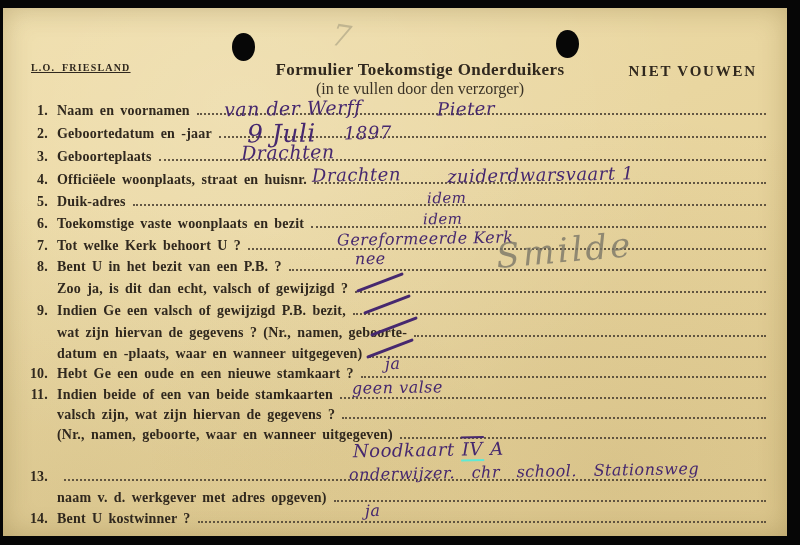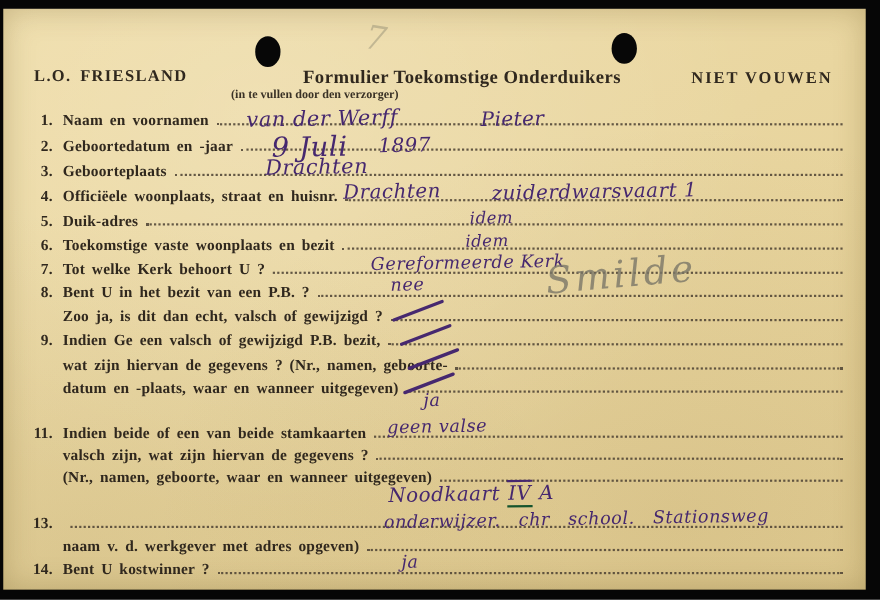--- a/index.html
+++ b/index.html
@@ -11,23 +11,23 @@
           radial-gradient(ellipse at 30% 18%, rgba(255,255,255,.16), transparent 60%),
           radial-gradient(ellipse at 78% 88%, rgba(120,90,30,.10), transparent 55%),
           radial-gradient(ellipse at 8% 95%, rgba(110,85,25,.10), transparent 45%),
           linear-gradient(155deg,#efdda9 0%, #e9d6a0 45%, #e2cd93 100%);
         box-shadow: inset 0 0 28px rgba(96,74,22,.28);}
   .hole{position:absolute;background:#070707;border-radius:50%;width:23px;height:28px;}
   #hole-left{left:232px;top:33px;}
   #hole-right{left:556px;top:30px;}
 
   .print{color:#30281e;font-weight:bold;}
-  #org{position:absolute;left:31px;top:62px;font-size:15px;letter-spacing:1.2px;word-spacing:3px;}
+  #org{position:absolute;left:31px;top:62px;font-size:10px;letter-spacing:1.2px;word-spacing:3px;text-decoration:underline;}
   #title{position:absolute;left:210px;top:60px;width:420px;text-align:center;font-size:17px;letter-spacing:.4px;}
-  #subtitle{position:absolute;left:210px;top:80px;width:420px;text-align:left;font-size:11px;font-weight:bold;color:#3a3226;}
+  #subtitle{position:absolute;left:210px;top:80px;width:420px;text-align:center;font-size:16px;font-weight:normal;color:#3a3226;}
   #niet{position:absolute;right:43px;top:63px;font-size:15px;letter-spacing:1.8px;}
   #pencil-seven{position:absolute;left:332px;top:18px;font-size:30px;color:#8f8a72;opacity:.45;
         font-family:"DejaVu Serif",serif;font-style:italic;transform:rotate(9deg);}
 
   .frow{position:absolute;left:26px;width:740px;display:flex;align-items:baseline;
         font-size:14px;color:#30281e;font-weight:bold;letter-spacing:.2px;word-spacing:2.5px;}
   .num{flex:none;width:22px;text-align:right;margin-right:9px;}
   .lbl{flex:none;white-space:nowrap;}
   .dots{flex:1;min-width:8px;height:1px;border-bottom:2px dotted #4c4133;margin:0 0 3px 7px;opacity:.85;}
 
@@ -42,21 +42,21 @@
   #a4b{left:447px;top:164px;}
   #a5{left:427px;top:189px;font-size:15px;}
   #a6{left:423px;top:210px;font-size:15px;}
   #a7{left:337px;top:229px;font-size:16px;}
   #a8{left:355px;top:249px;font-size:16px;}
   #a10{left:385px;top:354px;font-size:16px;}
   #a11{left:352px;top:378px;font-size:16px;}
   #a12{left:353px;top:439px;font-size:18px;}
   #a13{left:349px;top:462px;font-size:16px;word-spacing:11px;}
   #a14{left:365px;top:501px;font-size:16px;}
-  .roman{border-top:2px solid #46286f;border-bottom:2px solid #14532d;padding:0 1px;}
+  .roman{border-top:2px solid #46286f;border-bottom:2px solid #5eead4;padding:0 1px;}
   #pencil-note{position:absolute;left:496px;top:230px;font-family:"DejaVu Serif",serif;font-style:italic;
        font-size:34px;color:#7b7768;opacity:.8;letter-spacing:3px;transform:rotate(-5deg);white-space:nowrap;}
   .slash{position:absolute;width:50px;height:3px;background:#46286f;border-radius:2px;transform:rotate(-21deg);}
   #s1{left:355px;top:281px;}
   #s2{left:362px;top:303px;}
   #s3{left:369px;top:325px;}
   #s4{left:365px;top:347px;}
 </style>
 </head>
 <body>
@@ -126,20 +126,25 @@
   <div class="frow" style="top:325px">
       <span class="num"></span>
       <span class="lbl">wat zijn hiervan de gegevens ? (Nr., namen, geboorte-</span>
       <span class="dots"></span>
     </div>
   <div class="frow" style="top:346px">
       <span class="num"></span>
       <span class="lbl">datum en -plaats, waar en wanneer uitgegeven)</span>
       <span class="dots"></span>
     </div>
+  <div class="frow" style="top:366px">
+      <span class="num">10.</span>
+      <span class="lbl">Hebt Ge een oude en een nieuwe stamkaart ?</span>
+      <span class="dots"></span>
+    </div>
   <div class="frow" style="top:387px">
       <span class="num">11.</span>
       <span class="lbl">Indien beide of een van beide stamkaarten</span>
       <span class="dots"></span>
     </div>
   <div class="frow" style="top:407px">
       <span class="num"></span>
       <span class="lbl">valsch zijn, wat zijn hiervan de gegevens ?</span>
       <span class="dots"></span>
     </div>

